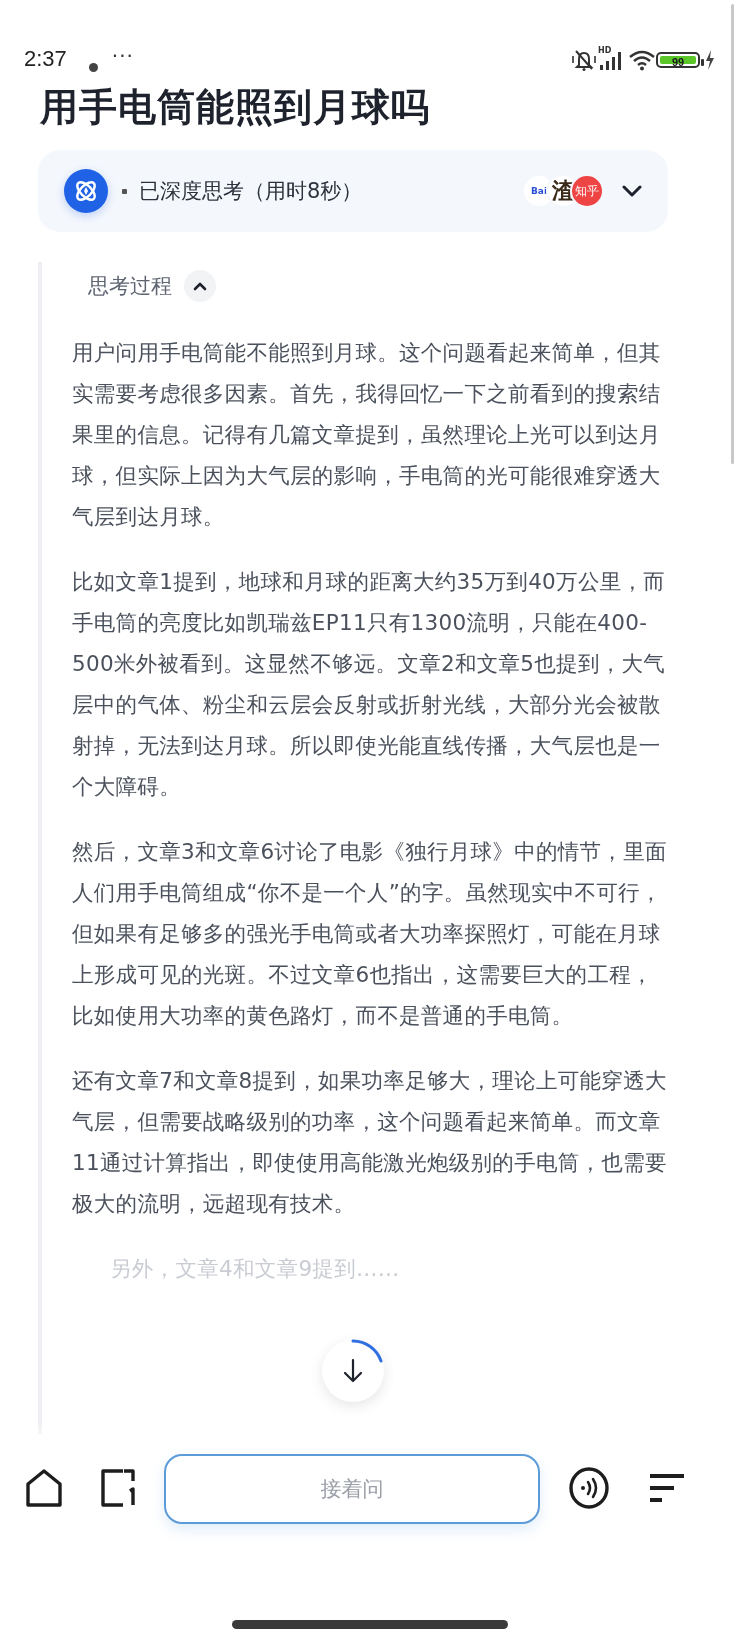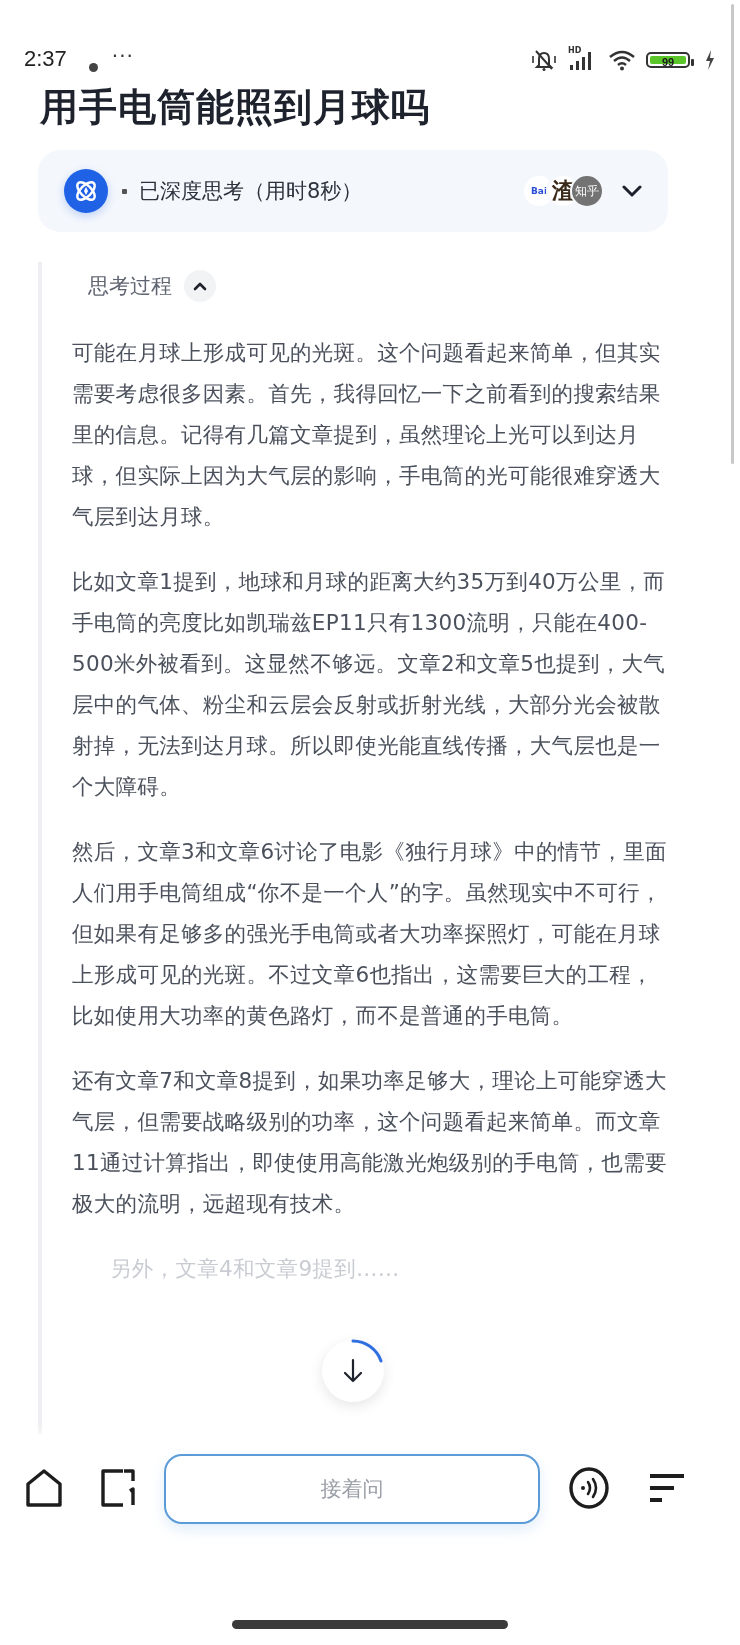--- a/index.html
+++ b/index.html
@@ -4,42 +4,42 @@
 <style>
   * { box-sizing: border-box; margin: 0; padding: 0; }
   html, body { width: 740px; height: 1645px; background: #ffffff; overflow: hidden; }
   body { font-family: "DejaVu Sans", "Liberation Sans", sans-serif; color: #333a45; position: relative; }
 
   
   .status-bar { position: absolute; top: 12px; left: 0; width: 740px; height: 62px; display: flex; align-items: flex-end; padding: 2px 24px; }
   .status-time { font-size: 22px; color: #222; font-family: "Liberation Sans", sans-serif; }
   .status-dot { width: 9px; height: 9px; border-radius: 50%; background: #444; margin-left: 22px; }
   .status-more { font-size: 20px; color: #333; margin-left: 14px; letter-spacing: 1px; position: relative; top: -4px; }
-  .status-right { margin-left: auto; display: flex; align-items: center; gap: 10px; }
+  .status-right { margin-left: auto; display: flex; align-items: center; gap: 0; }
   .status-right svg { display: block; }
   .battery { width: 44px; height: 16px; border: 2px solid #333; border-radius: 5px; padding: 2px; position: relative; }
   .battery-fill { width: 100%; height: 100%; background: #5ac62a; border-radius: 2px; font-size: 11px; line-height: 12px; text-align: center; color: #1a1a1a; font-family: "Liberation Sans", sans-serif; font-weight: bold; }
   .battery::after { content: ""; position: absolute; right: -6px; top: 5px; width: 3px; height: 7px; background: #333; border-radius: 1px; }
 
   
   .page-scrollbar { position: absolute; right: 6px; top: 4px; width: 3px; height: 460px; background: #c8c8c8; border-radius: 2px; }
 
   
   .page-title { position: absolute; left: 40px; top: 82px; font-size: 38px; font-weight: bold; color: #1d222c; letter-spacing: 1px; text-align: center; }
 
   
   .think-card { position: absolute; left: 38px; top: 150px; width: 630px; height: 82px; background: #f4f7fc; border-radius: 22px; display: flex; align-items: center; padding: 0 22px 0 26px; }
   .think-logo { width: 44px; height: 44px; border-radius: 50%; background: #1f62e6; display: flex; align-items: center; justify-content: center; box-shadow: 0 3px 8px rgba(31,98,230,0.25); }
   .think-sep { width: 5px; height: 5px; background: #555; border-radius: 1px; margin: 0 12px 0 14px; }
   .think-label { font-size: 21px; color: #2d333d; }
   .sources { margin-left: auto; display: flex; align-items: center; }
   .src { width: 34px; height: 34px; border-radius: 50%; display: flex; align-items: center; justify-content: center; font-size: 10px; border: 2px solid #f4f7fc; }
   .src-baidu { background: #ffffff; color: #2b4fd8; font-weight: bold; font-size: 9px; }
   .src-calligraphy { background: #ffffff; color: #3a2a1a; font-size: 22px; font-family: "DejaVu Serif", serif; font-weight: bold; margin-left: -10px; }
-  .src-zhihu { background: #737373; color: #fff; font-size: 12px; margin-left: -10px; }
+  .src-zhihu { background: #ef4444; color: #fff; font-size: 12px; margin-left: -10px; }
   .chevron-btn { margin-left: 14px; width: 28px; height: 28px; display: flex; align-items: center; justify-content: center; }
 
   
   .think-body { position: absolute; left: 38px; top: 262px; width: 640px; height: 1172px; border-left: 4px solid #eeeff2; overflow: hidden; }
   .process-header { display: flex; align-items: center; margin-left: 46px; margin-top: 4px; height: 40px; }
   .process-title { font-size: 21px; color: #5e6470; }
   .collapse-btn { width: 32px; height: 32px; border-radius: 50%; background: #f2f3f5; margin-left: 12px; display: flex; align-items: center; justify-content: center; }
   .paras { margin-left: 30px; margin-top: 26px; width: 600px; }
   .para { font-size: 21.5px; line-height: 41px; color: #4b515c; margin-bottom: 24px; letter-spacing: 0.3px; }
   .para.faded { color: #c9ccd2; filter: blur(0.6px); margin-left: 38px; }
@@ -133,21 +133,21 @@
 <div class="think-body">
   <div class="process-header">
     <span class="process-title">思考过程</span>
     <div class="collapse-btn">
       <svg width="14" height="10" viewBox="0 0 14 10">
         <path d="M2 8 L7 3 L12 8" fill="none" stroke="#1d222c" stroke-width="2.6" stroke-linecap="round" stroke-linejoin="round"></path>
       </svg>
     </div>
   </div>
   <div class="paras">
-    <p class="para">可能在月球上形成可见的光斑。这个问题看起来简单，但其实需要考虑很多因素。首先，我得回忆一下之前看到的搜索结果里的信息。记得有几篇文章提到，虽然理论上光可以到达月球，但实际上因为大气层的影响，手电筒的光可能很难穿透大气层到达月球。</p>
+    <p class="para">用户问用手电筒能不能照到月球。这个问题看起来简单，但其实需要考虑很多因素。首先，我得回忆一下之前看到的搜索结果里的信息。记得有几篇文章提到，虽然理论上光可以到达月球，但实际上因为大气层的影响，手电筒的光可能很难穿透大气层到达月球。</p>
     <p class="para">比如文章1提到，地球和月球的距离大约35万到40万公里，而手电筒的亮度比如凯瑞兹EP11只有1300流明，只能在400-500米外被看到。这显然不够远。文章2和文章5也提到，大气层中的气体、粉尘和云层会反射或折射光线，大部分光会被散射掉，无法到达月球。所以即使光能直线传播，大气层也是一个大障碍。</p>
     <p class="para">然后，文章3和文章6讨论了电影《独行月球》中的情节，里面人们用手电筒组成“你不是一个人”的字。虽然现实中不可行，但如果有足够多的强光手电筒或者大功率探照灯，可能在月球上形成可见的光斑。不过文章6也指出，这需要巨大的工程，比如使用大功率的黄色路灯，而不是普通的手电筒。</p>
     <p class="para">还有文章7和文章8提到，如果功率足够大，理论上可能穿透大气层，但需要战略级别的功率，这个问题看起来简单。而文章11通过计算指出，即使使用高能激光炮级别的手电筒，也需要极大的流明，远超现有技术。</p>
     <p class="para faded">另外，文章4和文章9提到……</p>
   </div>
 </div>
 
 <div class="scroll-down">
   <svg class="scroll-ring" width="64" height="64" viewBox="0 0 64 64">
     <path d="M32 2 A30 30 0 0 1 60 22" fill="none" stroke="#2f6fe0" stroke-width="3" stroke-linecap="round"></path>

